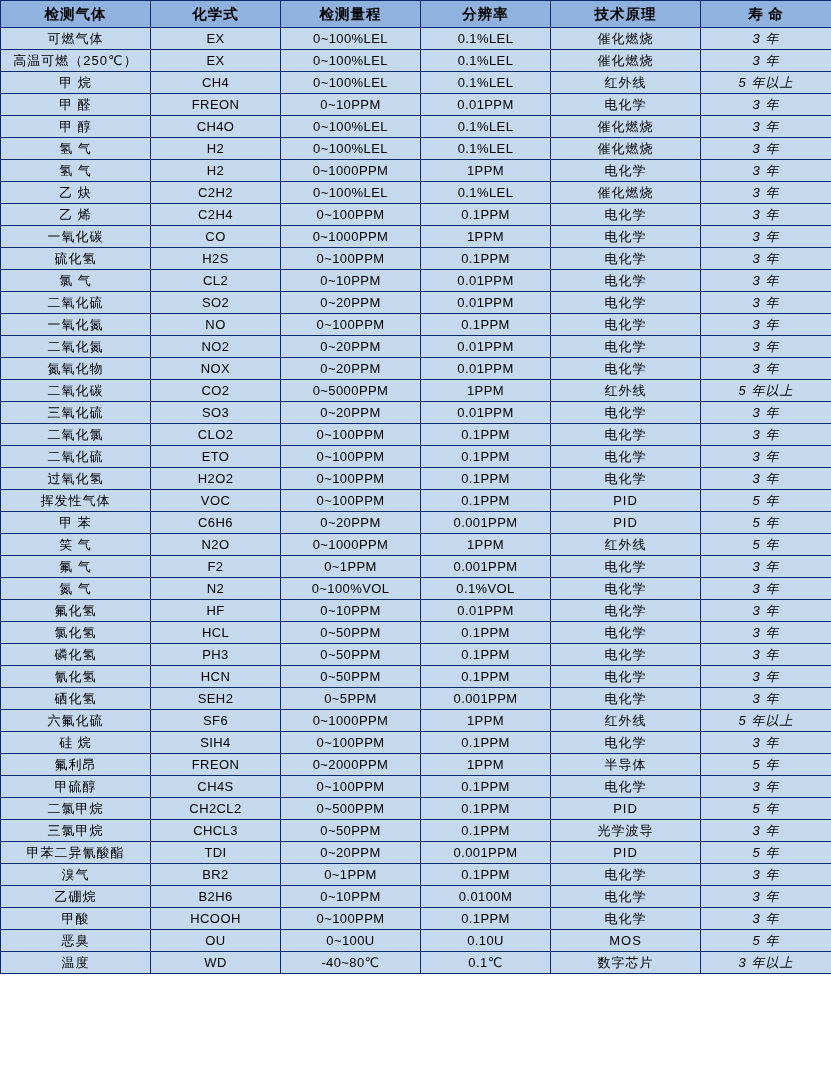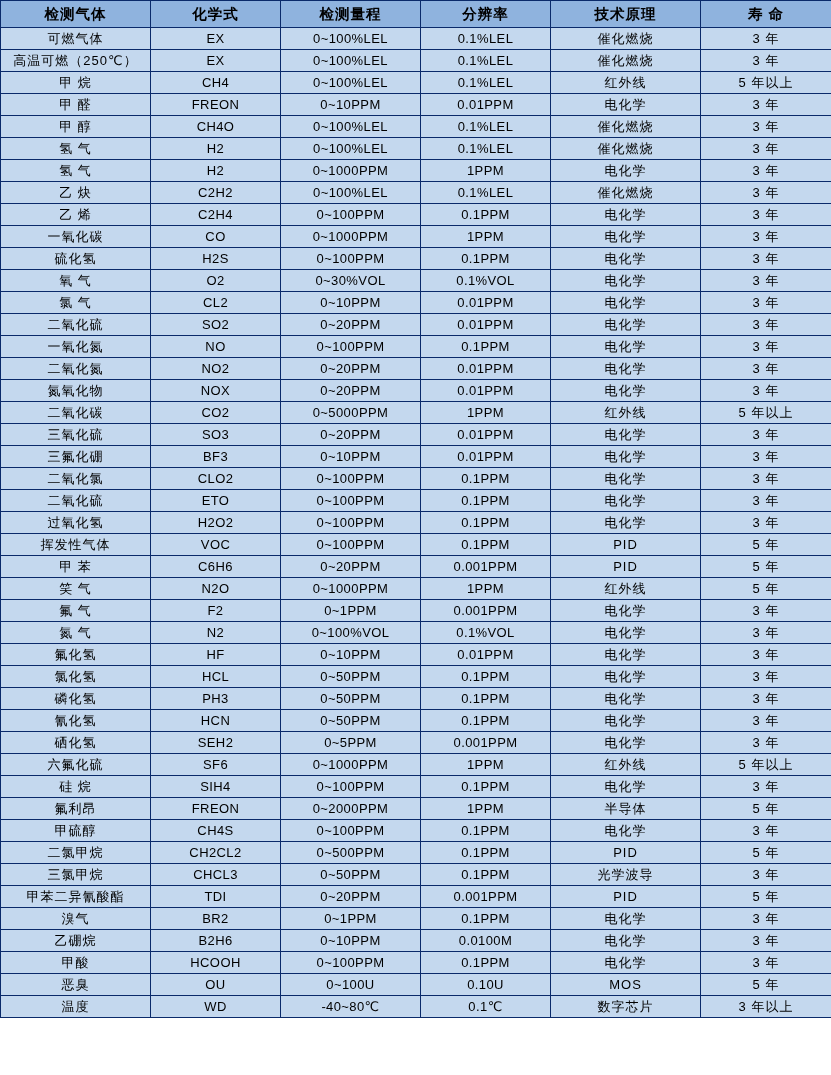--- a/index.html
+++ b/index.html
@@ -35,35 +35,37 @@
     white-space: nowrap;
   }
   #gas-table thead th {
     background: #8fb3de;
     font-size: 14.5px;
     font-weight: bold;
     color: #000000;
     height: 26px;
     line-height: 24px;
     letter-spacing: 1px;
+    font-family: Liberation Serif, serif;
   }
   #gas-table tbody td {
     background: #c4d8ee;
     font-size: 13px;
     color: #000000;
   }
   #gas-table tbody td.name {
     letter-spacing: 1px;
   }
   #gas-table tbody td.mono {
     font-family: "Liberation Sans", "DejaVu Sans", sans-serif;
     letter-spacing: 0.4px;
   }
   #gas-table tbody td.life {
     letter-spacing: 1px;
+    font-style: italic;
   }
 </style>
 </head>
 <body>
 
 <table id="gas-table">
   <colgroup>
     <col class="c0">
       <col class="c1">
       <col class="c2">
@@ -164,28 +166,20 @@
       </tr>
       <tr>
         <td class="name">硫化氢</td>
         <td class="mono">H2S</td>
         <td class="mono">0~100PPM</td>
         <td class="mono">0.1PPM</td>
         <td class="name">电化学</td>
         <td class="life">3 年</td>
       </tr>
       <tr>
-        <td class="name">氧 气</td>
-        <td class="mono">O2</td>
-        <td class="mono">0~30%VOL</td>
-        <td class="mono">0.1%VOL</td>
-        <td class="name">电化学</td>
-        <td class="life">3 年</td>
-      </tr>
-      <tr>
         <td class="name">氯 气</td>
         <td class="mono">CL2</td>
         <td class="mono">0~10PPM</td>
         <td class="mono">0.01PPM</td>
         <td class="name">电化学</td>
         <td class="life">3 年</td>
       </tr>
       <tr>
         <td class="name">二氧化硫</td>
         <td class="mono">SO2</td>
@@ -223,28 +217,20 @@
         <td class="mono">CO2</td>
         <td class="mono">0~5000PPM</td>
         <td class="mono">1PPM</td>
         <td class="name">红外线</td>
         <td class="life">5 年以上</td>
       </tr>
       <tr>
         <td class="name">三氧化硫</td>
         <td class="mono">SO3</td>
         <td class="mono">0~20PPM</td>
-        <td class="mono">0.01PPM</td>
-        <td class="name">电化学</td>
-        <td class="life">3 年</td>
-      </tr>
-      <tr>
-        <td class="name">三氟化硼</td>
-        <td class="mono">BF3</td>
-        <td class="mono">0~10PPM</td>
         <td class="mono">0.01PPM</td>
         <td class="name">电化学</td>
         <td class="life">3 年</td>
       </tr>
       <tr>
         <td class="name">二氧化氯</td>
         <td class="mono">CLO2</td>
         <td class="mono">0~100PPM</td>
         <td class="mono">0.1PPM</td>
         <td class="name">电化学</td>

